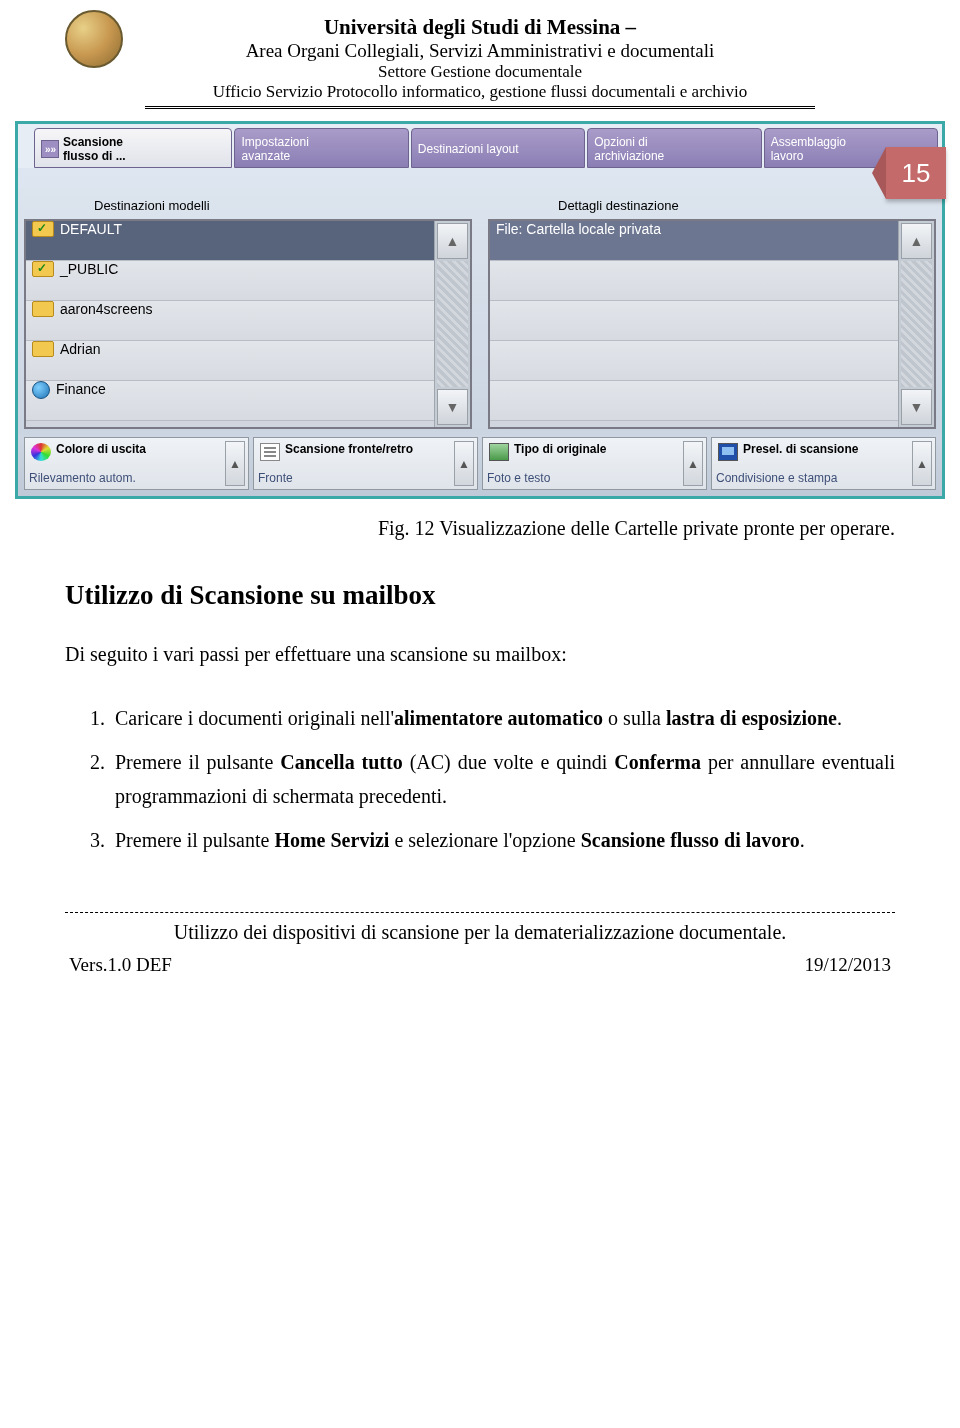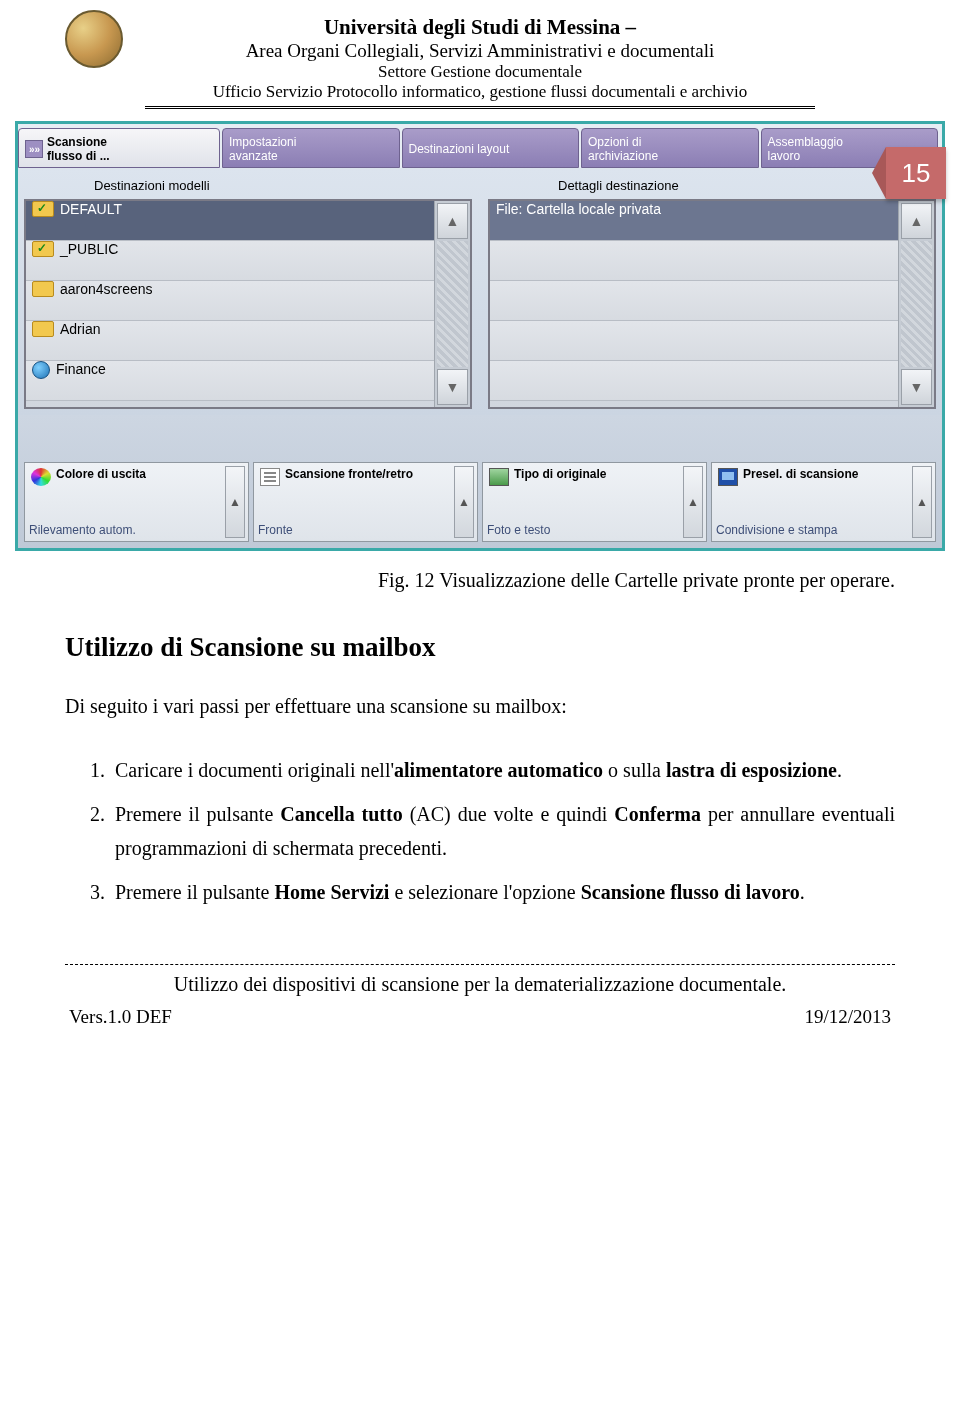--- a/index.html
+++ b/index.html
@@ -51,21 +51,21 @@
 
   
   .shot-wrap {
     border: 3px solid #3aa9a8;
     background: linear-gradient(#dfe8f2, #d2dbe6);
     margin: 0 -50px 18px -50px;
     font-family: Arial, sans-serif;
     font-size: 13px;
     color: #000;
   }
-  .tabs { display: flex; height: 44px; background: #e7edf4; padding: 4px 4px 0 0; gap: 2px; }
+  .tabs { display: flex; height: 44px; background: #e7edf4; padding: 4px 4px 0 16px; gap: 2px; }
   .tab {
     flex: 1;
     background: linear-gradient(#a99cc9, #8b7eb4);
     border: 1px solid #6e628f;
     border-radius: 4px 4px 0 0;
     color: #fff;
     padding: 4px 6px 2px 6px;
     font-size: 12px;
     line-height: 14px;
     display: flex; align-items: center;
@@ -79,21 +79,21 @@
   }
   .tab.active .chev {
     width: 18px; height: 18px; background: #9d8fc2; border: 1px solid #6e628f;
     margin-right: 4px; position: relative; flex: none;
   }
   .tab.active .chev::before {
     content: "»»"; color: #fff; font-size: 10px;
     position: absolute; left: 3px; top: 2px;
   }
 
-  .panel-body { display: flex; padding: 4px 6px 6px 6px; gap: 16px; background: linear-gradient(#dce4ee,#cbd5e2); }
+  .panel-body { display: flex; padding: 4px 6px 6px 6px; gap: 16px; background: linear-gradient(#dce4ee,#cbd5e2); margin-top: 20px; }
   .col { flex: 1; }
   .col .col-label { color: #000; font-size: 13px; padding: 6px 0 6px 70px; }
   .listbox {
     border: 2px solid #7a7a86;
     background: linear-gradient(#e0e4eb,#d1d6de);
     height: 210px;
     display: flex;
   }
   .list-items { flex: 1; }
   .list-row {
@@ -130,27 +130,26 @@
   .scroll .btn {
     height: 36px; background: linear-gradient(#f2f4f7,#cfd4da);
     border: 1px solid #9aa0a8; margin: 2px;
     display:flex; align-items:center; justify-content:center;
     color:#666; font-size:14px;
   }
   .scroll .track { flex:1; background: repeating-linear-gradient(45deg,#c0c6ce,#c0c6ce 3px,#d2d7dd 3px,#d2d7dd 6px); margin:0 2px; }
 
   .bottom-row { display:flex; gap:4px; padding:2px 6px 6px 6px; background:linear-gradient(#cdd6e2,#bfc9d7); }
   .bcard {
-    flex:1; height:80px;
+    flex:1; height:53px;
     border:1px solid #9098a0;
     background:linear-gradient(#eff2f6,#dfe4ea);
     position:relative;
     padding:5px 24px 2px 6px;
     color:#000;
-    margin-top:45px;
   }
   .bcard .title { font-weight:bold; font-size:12px; line-height:13px; display:flex; gap:5px; }
   .bcard .sub { position:absolute; left:4px; bottom:4px; font-size:12px; color:#3e4f78; }
   .bcard .arrow {
     position:absolute; right:3px; top:3px; bottom:3px; width:20px;
     background:linear-gradient(#f3f5f8,#d2d7dd);
     border:1px solid #9aa0a8;
     display:flex; align-items:center; justify-content:center;
     color:#555; font-size:12px;
   }

